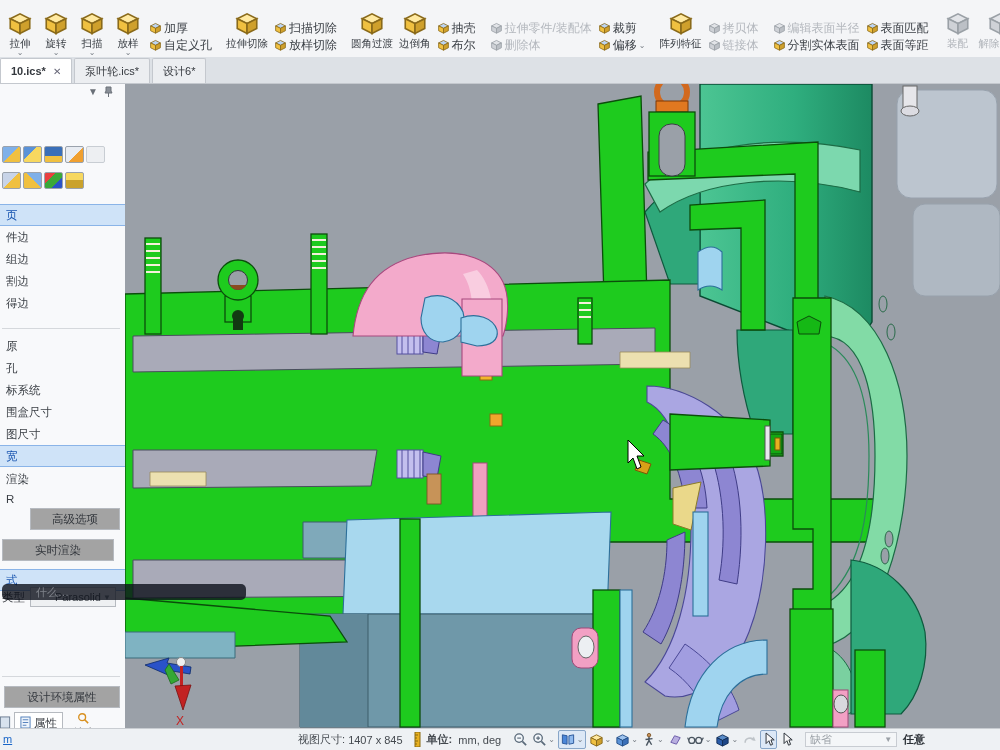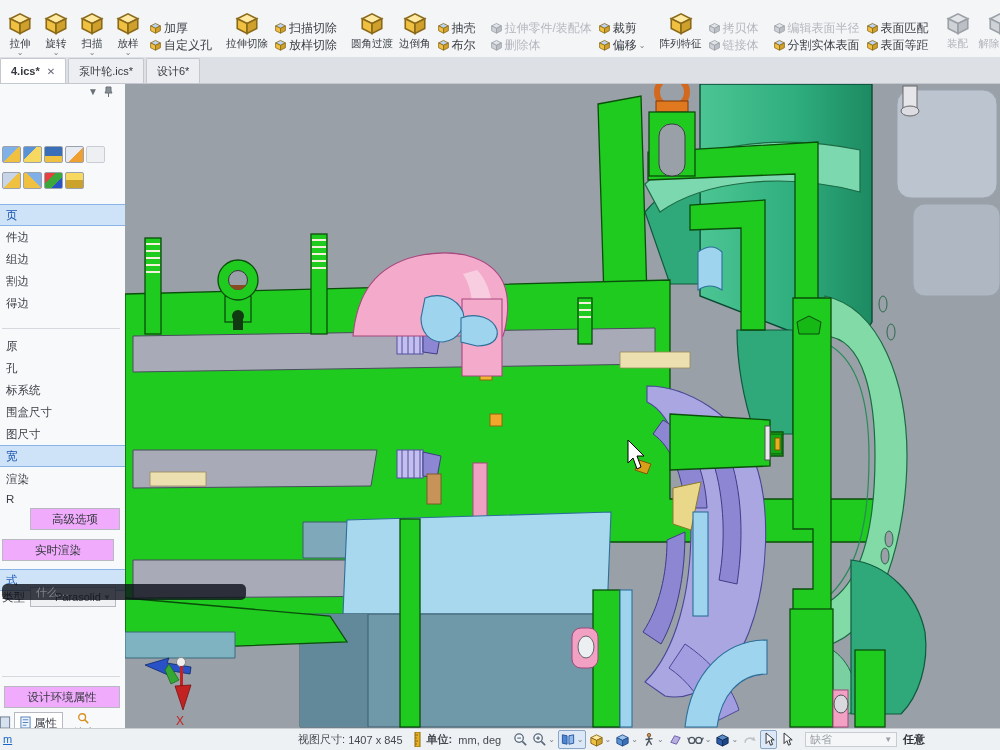--- a/index.html
+++ b/index.html
@@ -40,21 +40,21 @@
   .ti3{background:linear-gradient(135deg,#e8ecf2 55%,#f0a030 55%);}
   .ti4{background:#e4e7eb;}
   .ti5{background:linear-gradient(135deg,#c8d4e8 50%,#f0c040 50%);}
   .ti6{background:linear-gradient(45deg,#f0c040 55%,#7fb0e8 55%);}
   .ti7{background:linear-gradient(135deg,#e84040 33%,#3aa83a 33%,#3aa83a 66%,#2a52c8 66%);}
   .ti8{background:linear-gradient(180deg,#f7d860 50%,#caa22c 50%);}
   .titem{position:absolute;left:0;width:125px;height:20px;line-height:20px;font-size:11.5px;
          color:#3a3f45;padding-left:6px;box-sizing:border-box;cursor:pointer;white-space:nowrap;}
   .titem.sel{background:#cfe3f8;color:#1a56b0;outline:1px solid #8ab4e8;}
   .tsep{position:absolute;left:2px;width:118px;height:1px;background:#d5d8dc;}
-  .sbtn{position:absolute;height:22px;background:#f0abfc;border:1px solid #b6bac0;font-size:11.5px;
+  .sbtn{position:absolute;height:22px;background:#a3a3a3;border:1px solid #b6bac0;font-size:11.5px;
         color:#34383e;text-align:center;line-height:20px;cursor:pointer;box-sizing:border-box;}
   .kernel-label{position:absolute;font-size:11.5px;color:#34383e;}
   .kselect{position:absolute;height:20px;background:#eef0f2;border:1px solid #b6bac0;font-size:11px;
            color:#44494f;display:flex;align-items:center;justify-content:space-between;
            padding:0 4px;box-sizing:border-box;cursor:pointer;}
   .btab{position:absolute;height:20px;display:flex;align-items:center;font-size:11.5px;color:#34383e;
         padding:0 5px;cursor:pointer;}
   .btab.active{background:#ffffff;border:1px solid #b6bac0;border-bottom:none;}
   
   #viewport{position:absolute;left:125px;top:84px;width:875px;height:644px;background:#9aa0a8;}
@@ -349,21 +349,21 @@
     <polygon points="14,6 8,9 8,15 14,12" fill="#bcc0c6" stroke="#9aa0a6" stroke-width="1"></polygon>
           </svg></span>
       <span class="lbl">解除装配</span>
       <span class="chev"></span>
       </button>
     </div>
   </div>
 
 <div id="tabbar">
     <div class="dtab active">
-      <span>4.ics*</span>
+      <span>10.ics*</span>
       <span class="x">✕</span>
     </div>
     <div class="dtab">
       <span>泵叶轮.ics*</span>
     </div>
     <div class="dtab">
       <span>设计6*</span>
     </div>
   </div>
 

